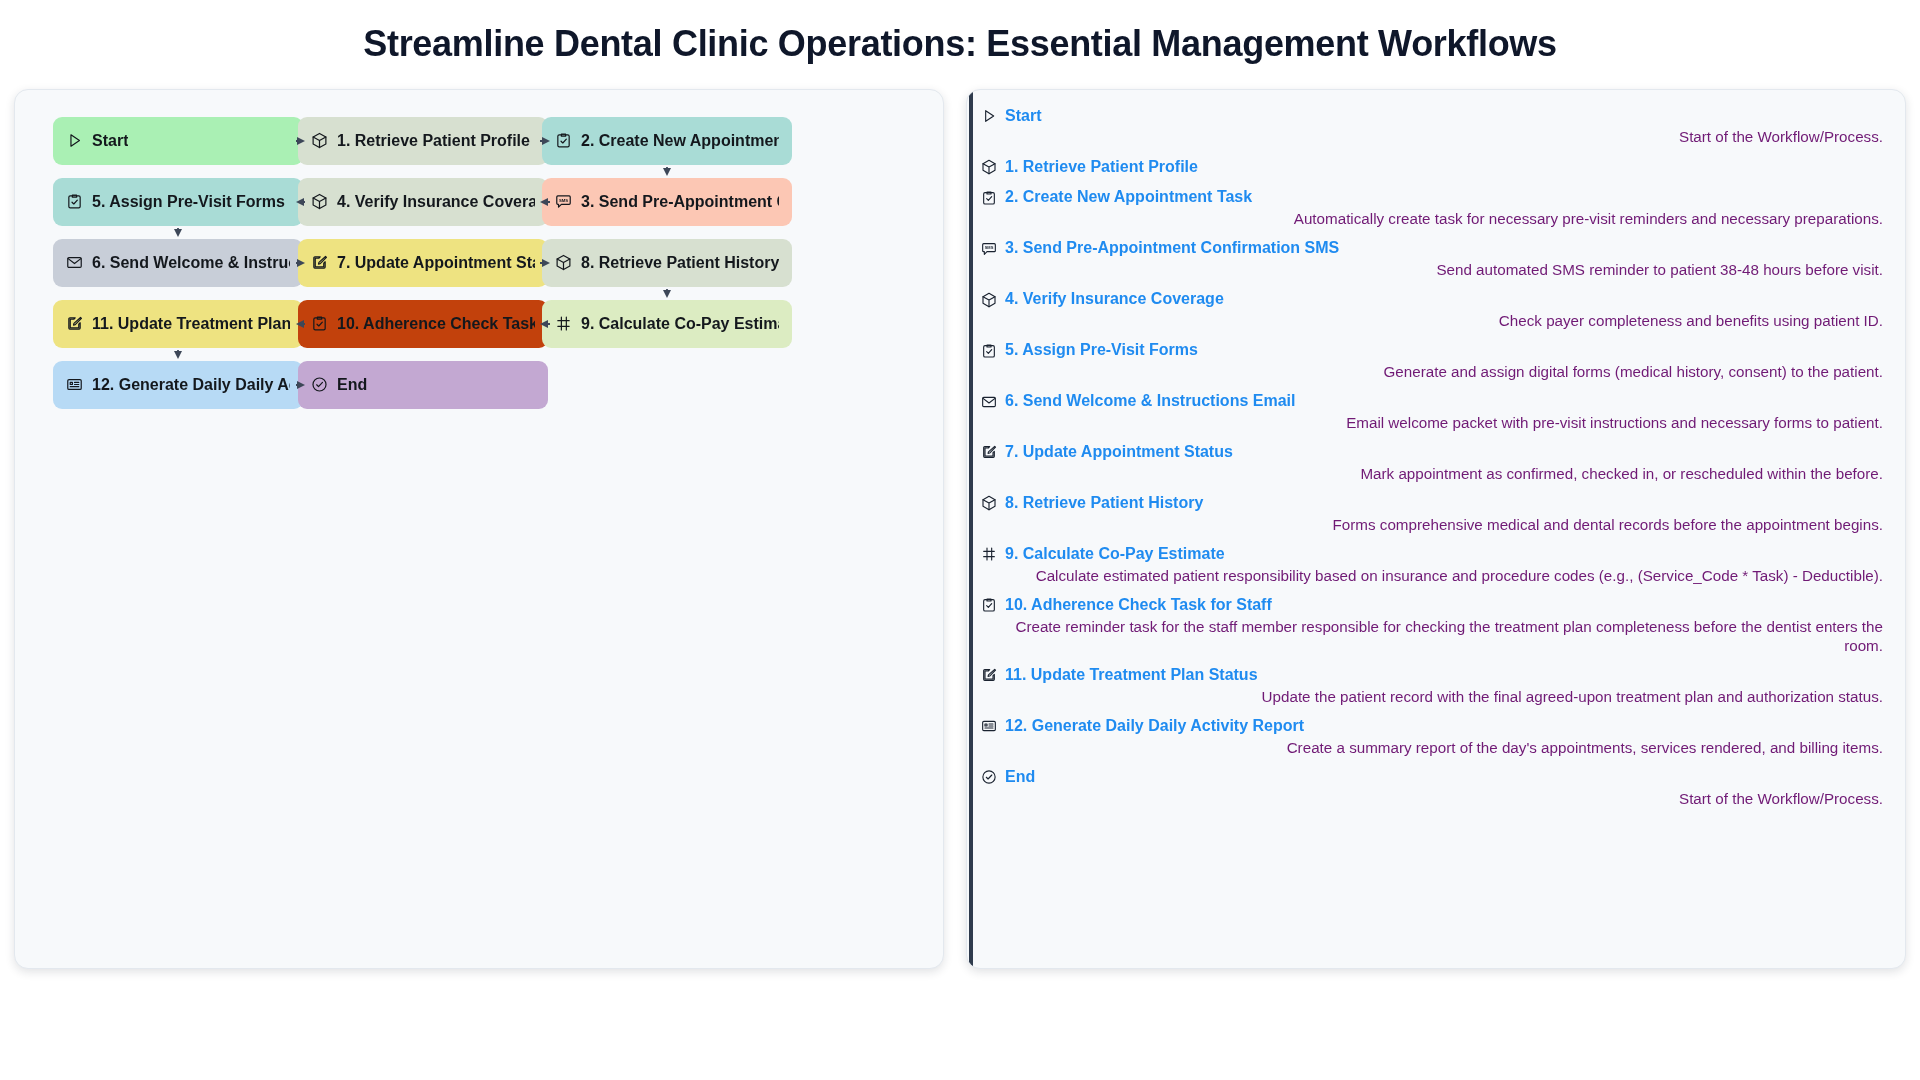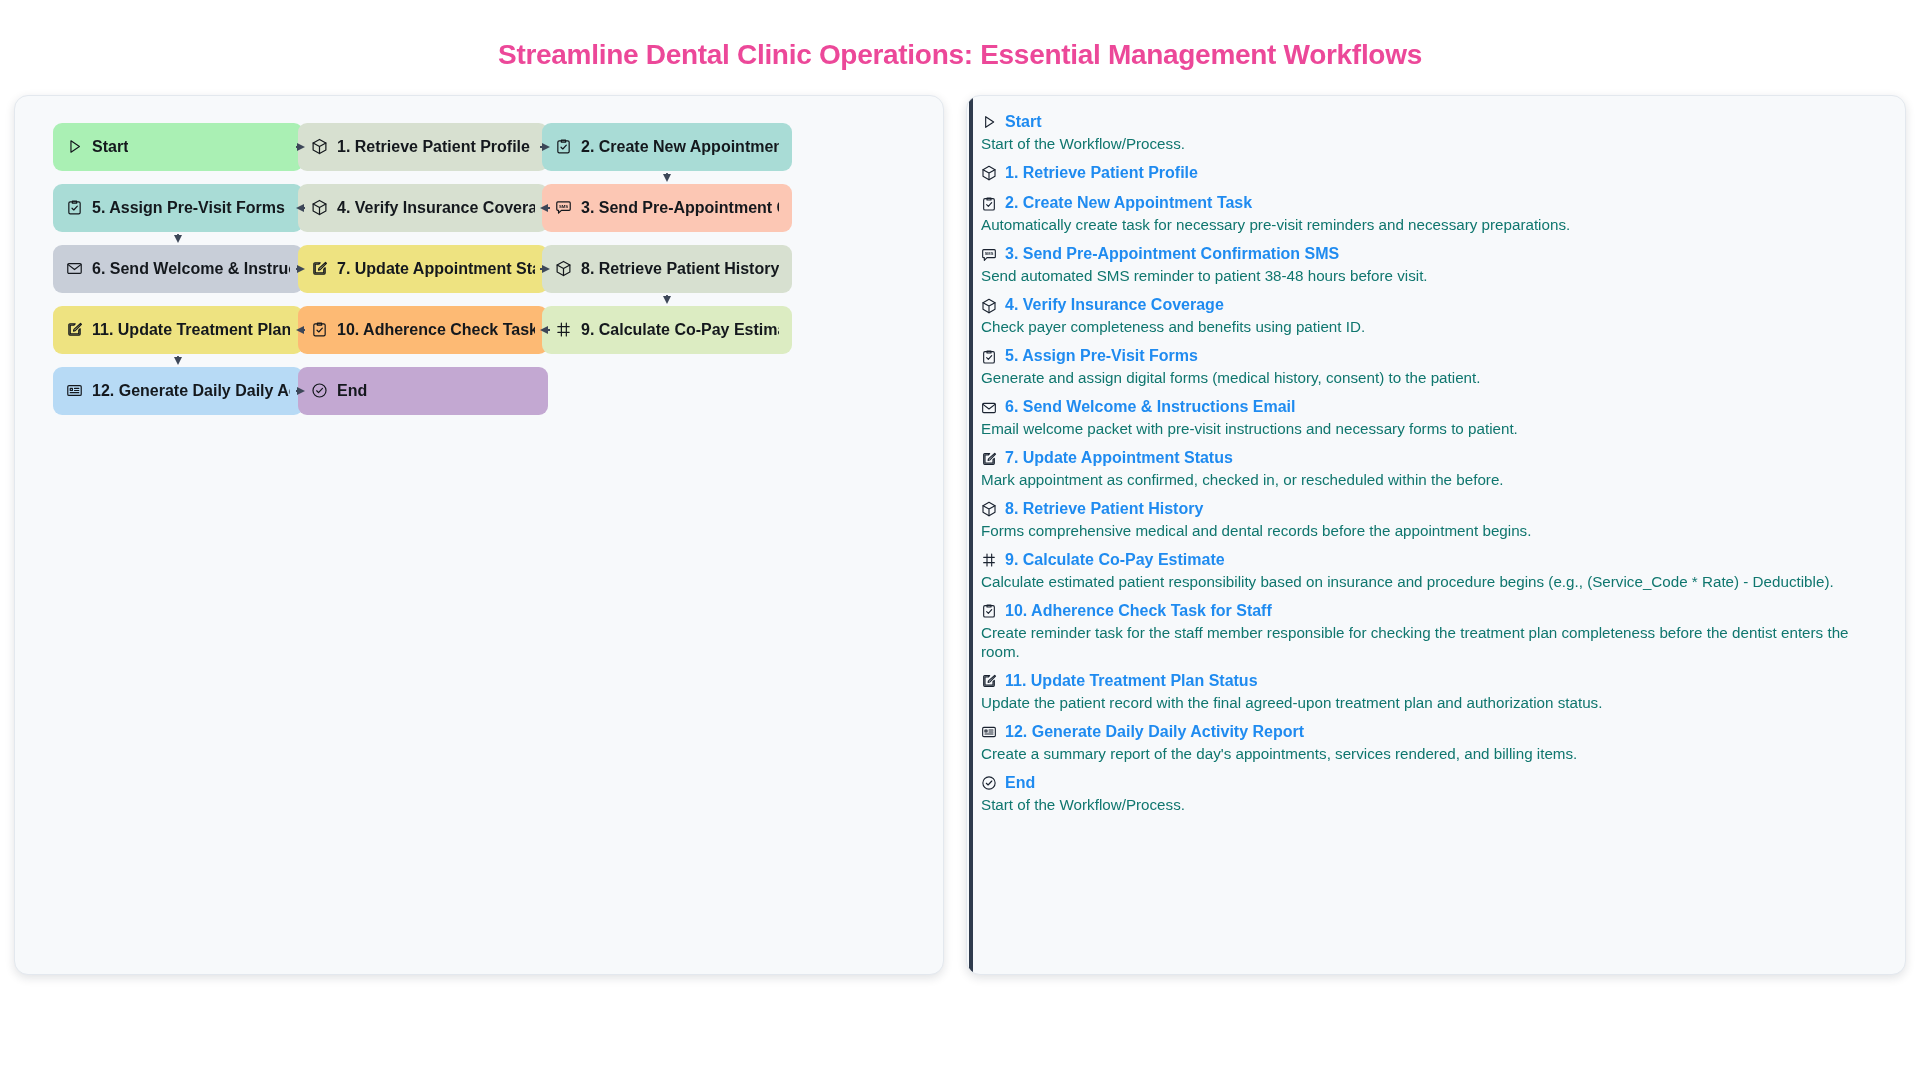--- a/index.html
+++ b/index.html
@@ -6,28 +6,27 @@
     margin: 0;
     padding: 0;
     width: 1920px;
     height: 1080px;
     background: #ffffff;
     font-family: "Liberation Sans", sans-serif;
     overflow: hidden;
   }
   #page-title {
     text-align: center;
-    font-size: 28px;
+    font-size: 36px;
     font-weight: bold;
-    color: #ec4899;
+    color: #0f172a;
     line-height: 1.24;
     letter-spacing: -0.3px;
     padding: 22px 300px 0 300px;
     box-sizing: border-box;
-    margin-top: 16px;
   }
   #layout {
     display: flex;
     align-items: flex-start;
     gap: 22px;
     padding: 22px 18px 0 14px;
     box-sizing: border-box;
   }
 
   
@@ -111,23 +110,24 @@
     margin-bottom: 1px;
   }
   .leg-head .licon {
     flex: 0 0 auto;
     width: 16px; height: 16px;
     color: #1a2330;
   }
   .leg-head .licon svg { display:block; }
   .leg-desc {
     font-size: 15.2px;
-    color: #0f766e;
+    color: #701a75;
     line-height: 1.26;
     max-width: 902px;
+    text-align: right;
   }
 </style>
 </head>
 <body>
 
 <div id="page-title">Streamline Dental Clinic Operations: Essential Management Workflows</div>
 
 <div id="layout">
 
   <div id="flow-panel">
@@ -216,21 +216,21 @@
         </div>
         <div class="node" style="left: 38px; top: 210px; background: rgb(238, 227, 129);">
           <span class="nicon">
             <svg viewBox="0 0 24 24" width="100%" height="100%">
               <path d="M4 5.5 A1.5 1.5 0 0 1 5.5 4 H13 l-2 2 H6 v12 h12 v-5 l2 -2 v7.5 A1.5 1.5 0 0 1 18.5 20 H5.5 A1.5 1.5 0 0 1 4 18.5 Z" stroke="currentColor" fill="none" stroke-width="1.7" stroke-linecap="round" stroke-linejoin="round"></path>
               <path d="M20.5 3.5 L21.8 4.8 L13 13.6 L10.6 14.2 L11.2 11.8 Z" stroke="currentColor" fill="none" stroke-width="1.7" stroke-linecap="round" stroke-linejoin="round"></path>
             </svg>
           </span>
           <span class="nlabel">11. Update Treatment Plan Status</span>
         </div>
-        <div class="node" style="left: 283px; top: 210px; background: #fdba74;">
+        <div class="node" style="left: 283px; top: 210px; background: #c2410c;">
           <span class="nicon">
             <svg viewBox="0 0 24 24" width="100%" height="100%">
               <rect x="4" y="4" width="16" height="17" rx="2" stroke="currentColor" fill="none" stroke-width="1.7" stroke-linecap="round" stroke-linejoin="round"></rect>
               <path d="M9 3 h6 v3 h-6 z" stroke="currentColor" fill="none" stroke-width="1.7" stroke-linecap="round" stroke-linejoin="round"></path>
               <path d="M8.5 13 l2.5 2.5 L16 10" stroke="currentColor" fill="none" stroke-width="1.7" stroke-linecap="round" stroke-linejoin="round"></path>
             </svg>
           </span>
           <span class="nlabel">10. Adherence Check Task</span>
         </div>
         <div class="node" style="left: 527px; top: 210px; background: rgb(220, 236, 194);">
@@ -455,21 +455,21 @@
         </div>
         <div class="leg-item">
           <div class="leg-head">
             <span class="licon">
               <svg viewBox="0 0 24 24" width="100%" height="100%">
                 <path d="M4 8 H20 M4 16 H20 M9 3 V21 M16 3 V21" stroke="currentColor" fill="none" stroke-width="1.7" stroke-linecap="round" stroke-linejoin="round"></path>
               </svg>
             </span>
             <span>9. Calculate Co-Pay Estimate</span>
           </div>
-          <div class="leg-desc">Calculate estimated patient responsibility based on insurance and procedure begins (e.g., (Service_Code * Rate) - Deductible).</div>
+          <div class="leg-desc">Calculate estimated patient responsibility based on insurance and procedure codes (e.g., (Service_Code * Task) - Deductible).</div>
         </div>
         <div class="leg-item">
           <div class="leg-head">
             <span class="licon">
               <svg viewBox="0 0 24 24" width="100%" height="100%">
                 <rect x="4" y="4" width="16" height="17" rx="2" stroke="currentColor" fill="none" stroke-width="1.7" stroke-linecap="round" stroke-linejoin="round"></rect>
                 <path d="M9 3 h6 v3 h-6 z" stroke="currentColor" fill="none" stroke-width="1.7" stroke-linecap="round" stroke-linejoin="round"></path>
                 <path d="M8.5 13 l2.5 2.5 L16 10" stroke="currentColor" fill="none" stroke-width="1.7" stroke-linecap="round" stroke-linejoin="round"></path>
               </svg>
             </span>

